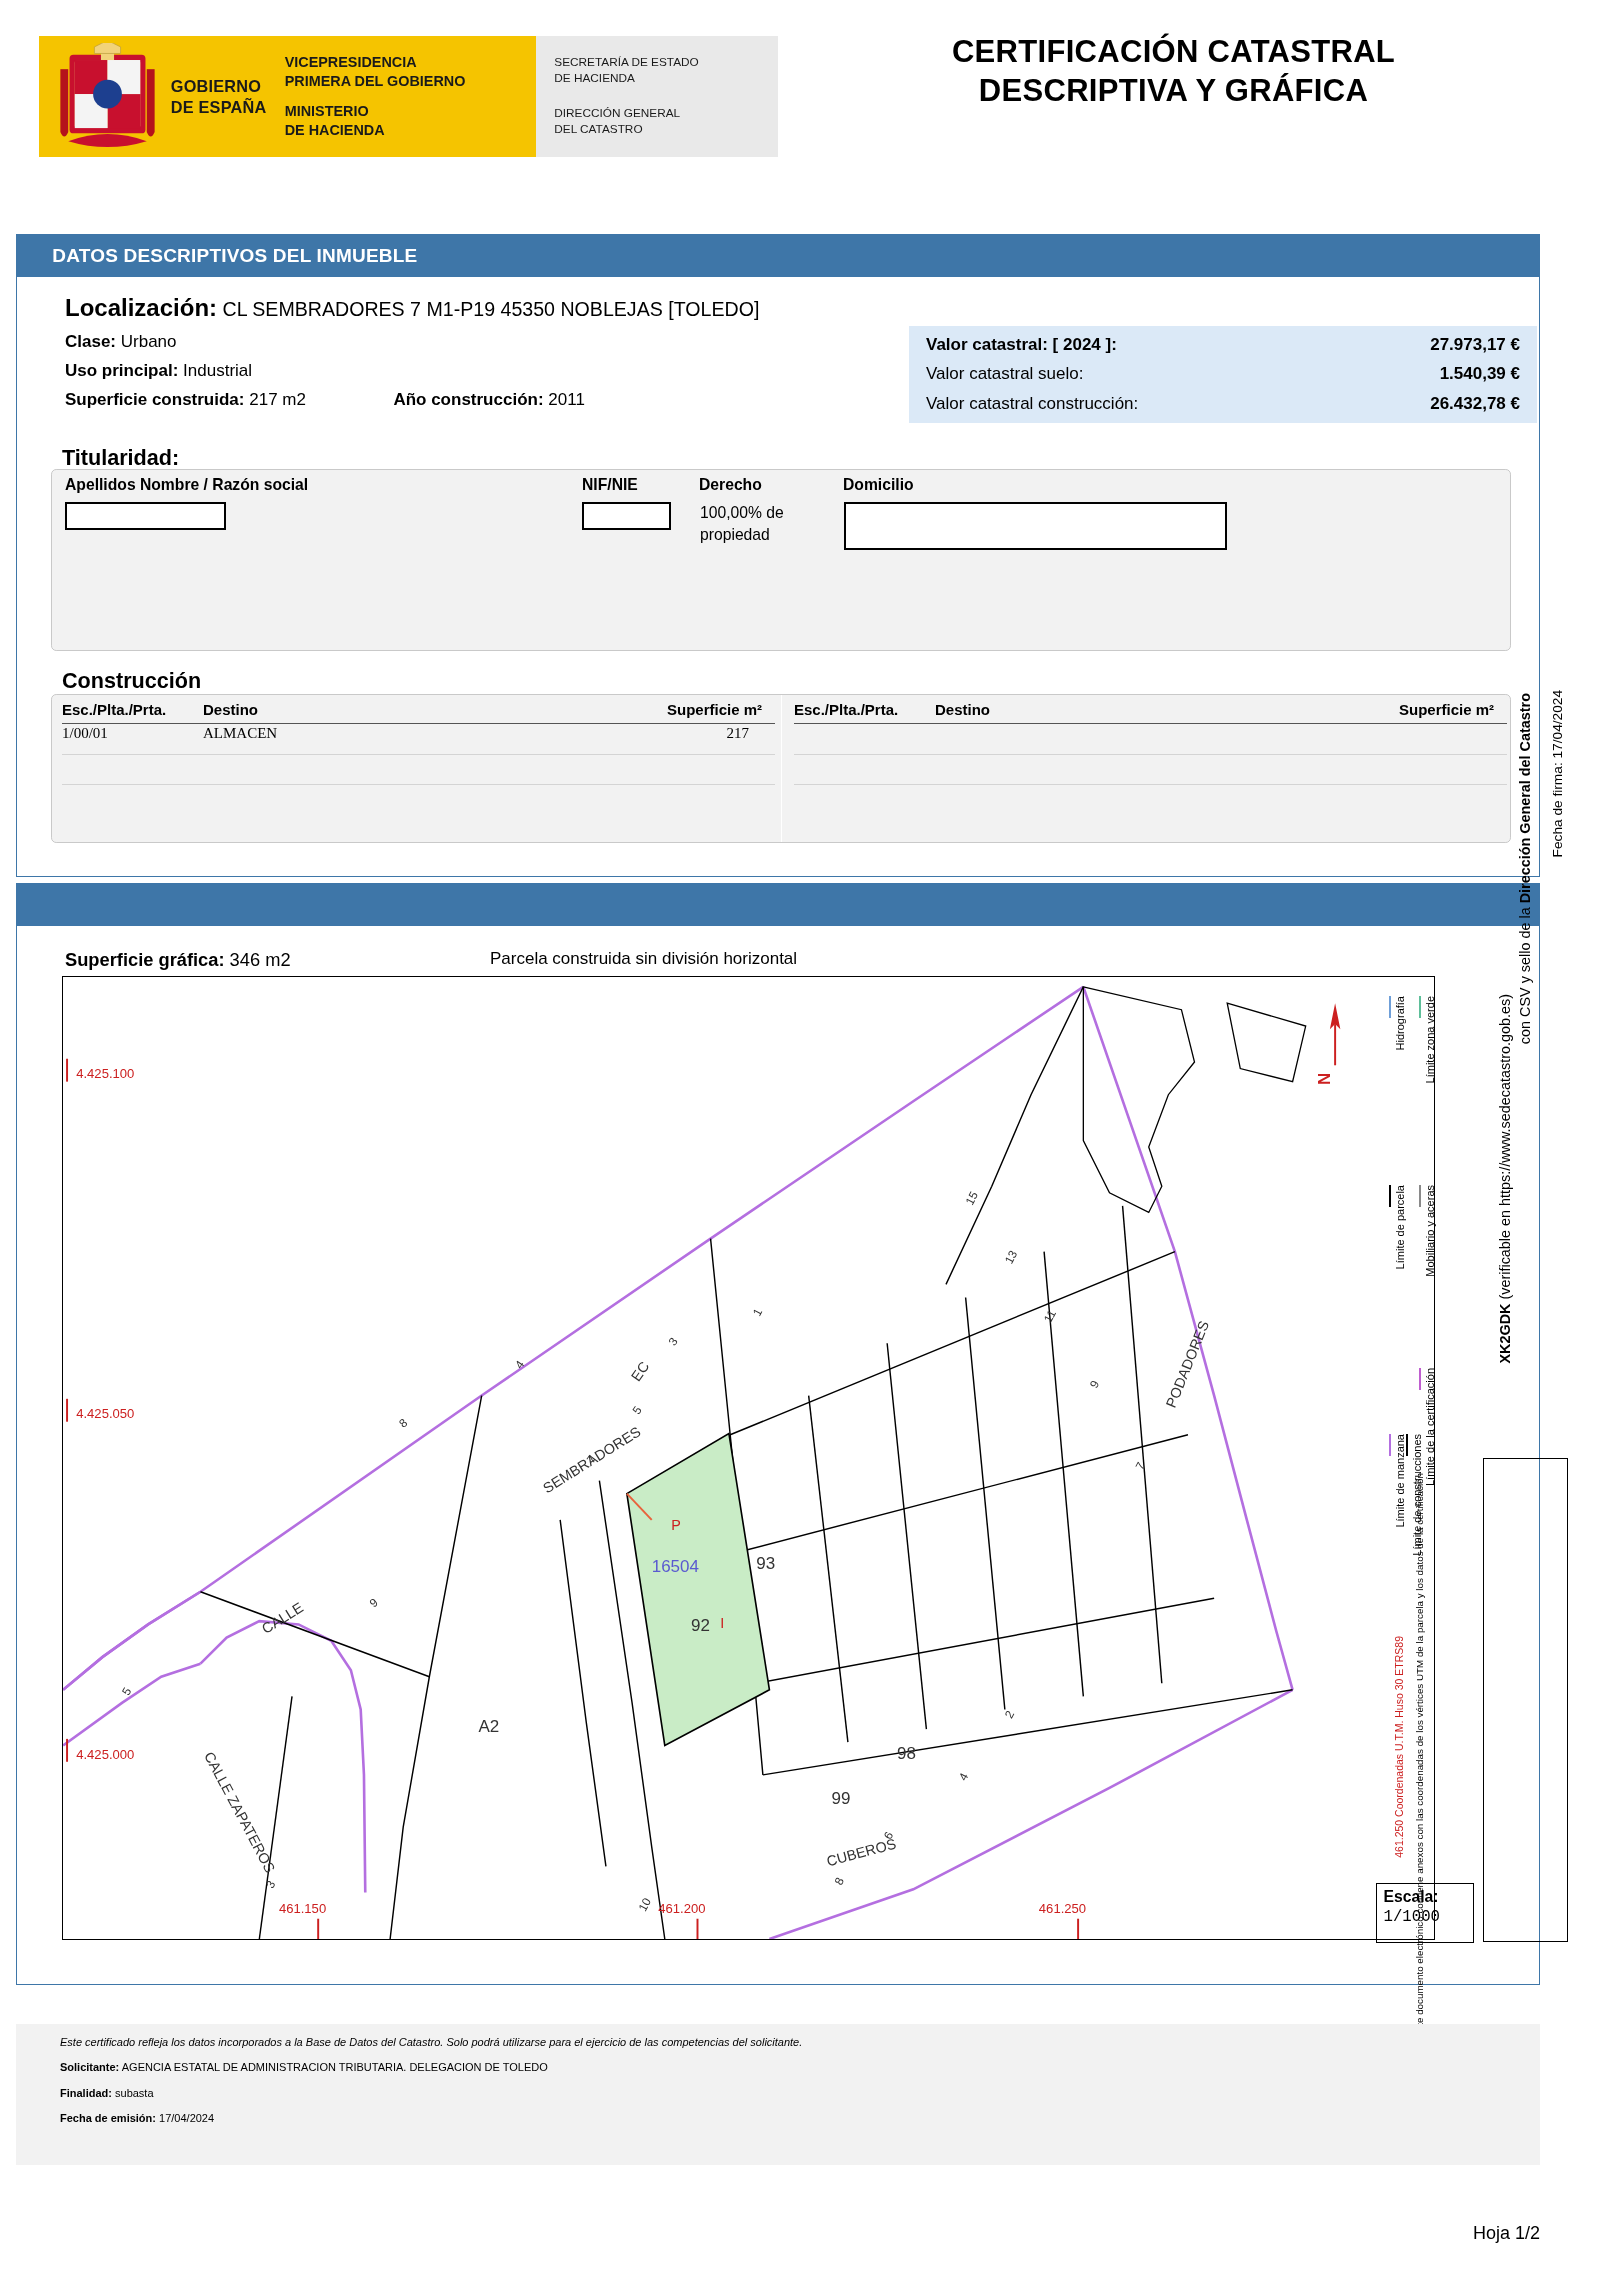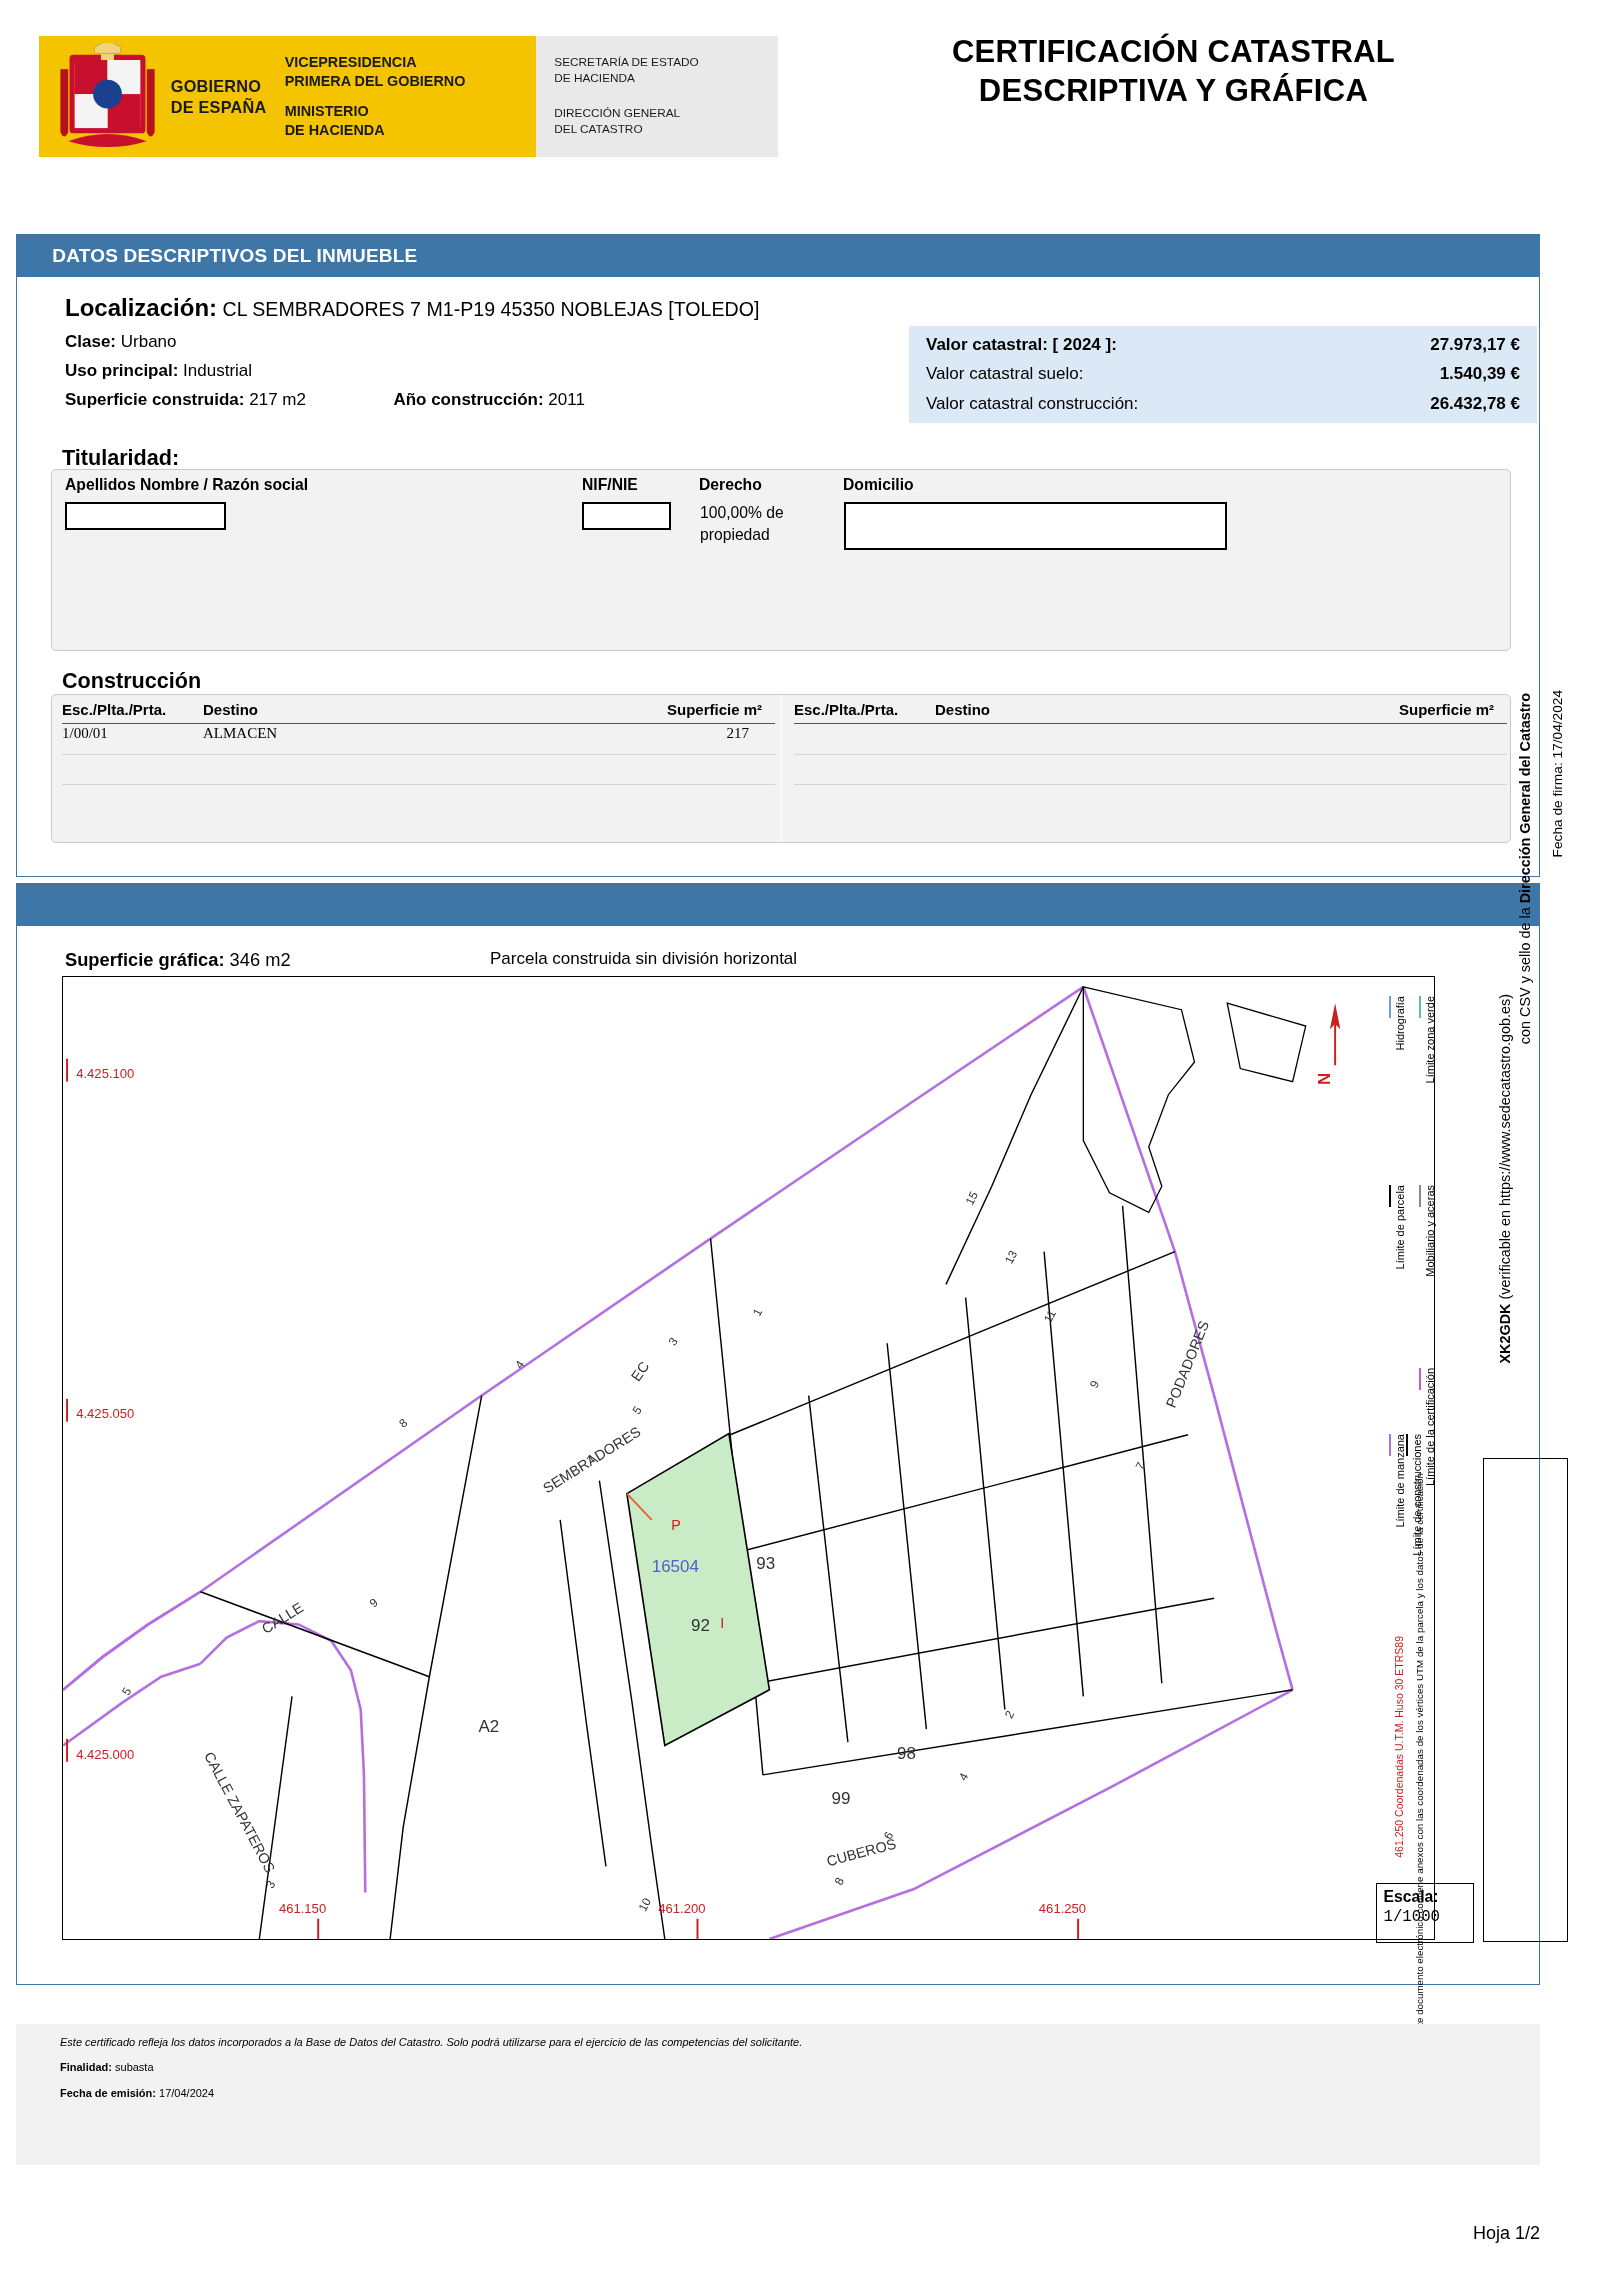--- a/index.html
+++ b/index.html
@@ -660,20 +660,24 @@
   <div class="side-vert" style="left:1497px; top:994px; font-size:14.4px;">
     <b>XK2GDK</b><span> (verificable en https://www.sedecatastro.gob.es)</span>
   </div>
   <div class="side-vert fecha-firma">Fecha de firma: 17/04/2024</div>
   <div class="csv-box"></div>
 
   <div class="footer-panel"></div>
   <div class="foot-text">
     <div class="row it">Este certificado refleja los datos incorporados a la Base de Datos del Catastro. Solo podrá utilizarse para el ejercicio de las competencias del solicitante.</div>
     <div class="row">
+      <span class="lbl">Solicitante:</span>
+      <span>AGENCIA ESTATAL DE ADMINISTRACION TRIBUTARIA. DELEGACION DE TOLEDO</span>
+    </div>
+    <div class="row">
       <span class="lbl">Finalidad:</span>
       <span>subasta</span>
     </div>
     <div class="row">
       <span class="lbl">Fecha de emisión:</span>
       <span>17/04/2024</span>
     </div>
   </div>
   <div class="hoja">Hoja 1/2</div>
 

